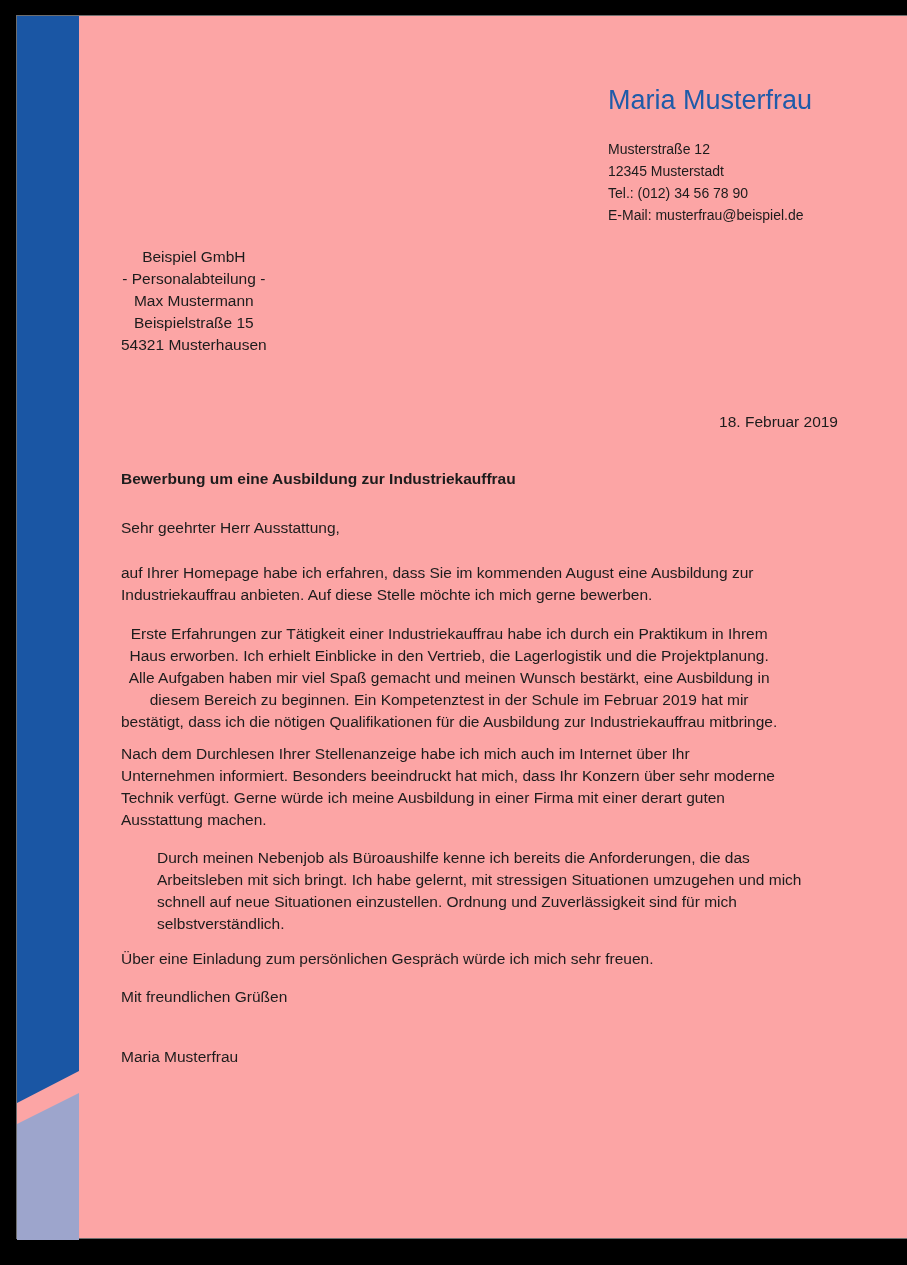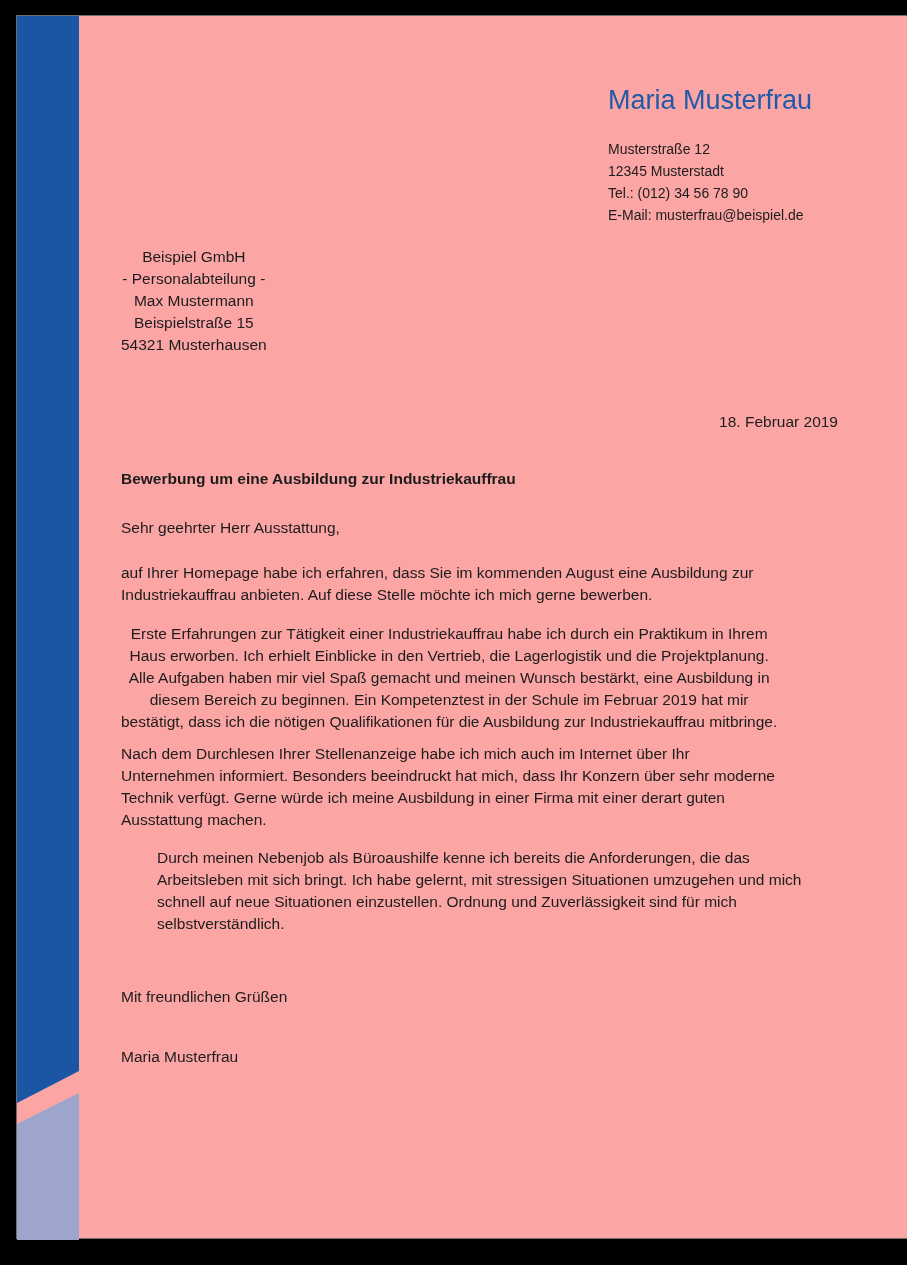--- a/index.html
+++ b/index.html
@@ -114,19 +114,20 @@
 diesem Bereich zu beginnen. Ein Kompetenztest in der Schule im Februar 2019 hat mir
 bestätigt, dass ich die nötigen Qualifikationen für die Ausbildung zur Industriekauffrau mitbringe.</div>
     <div class="txt p3">Nach dem Durchlesen Ihrer Stellenanzeige habe ich mich auch im Internet über Ihr
 Unternehmen informiert. Besonders beeindruckt hat mich, dass Ihr Konzern über sehr moderne
 Technik verfügt. Gerne würde ich meine Ausbildung in einer Firma mit einer derart guten
 Ausstattung machen.</div>
     <div class="txt p4">Durch meinen Nebenjob als Büroaushilfe kenne ich bereits die Anforderungen, die das
 Arbeitsleben mit sich bringt. Ich habe gelernt, mit stressigen Situationen umzugehen und mich
 schnell auf neue Situationen einzustellen. Ordnung und Zuverlässigkeit sind für mich
 selbstverständlich.</div>
+    <div class="txt p5">Über eine Einladung zum persönlichen Gespräch würde ich mich sehr freuen.</div>
 
     <div class="txt closing">Mit freundlichen Grüßen</div>
 
     <div class="txt signature">Maria Musterfrau</div>
 
   </div>
 </div>
 
 </body></html>

